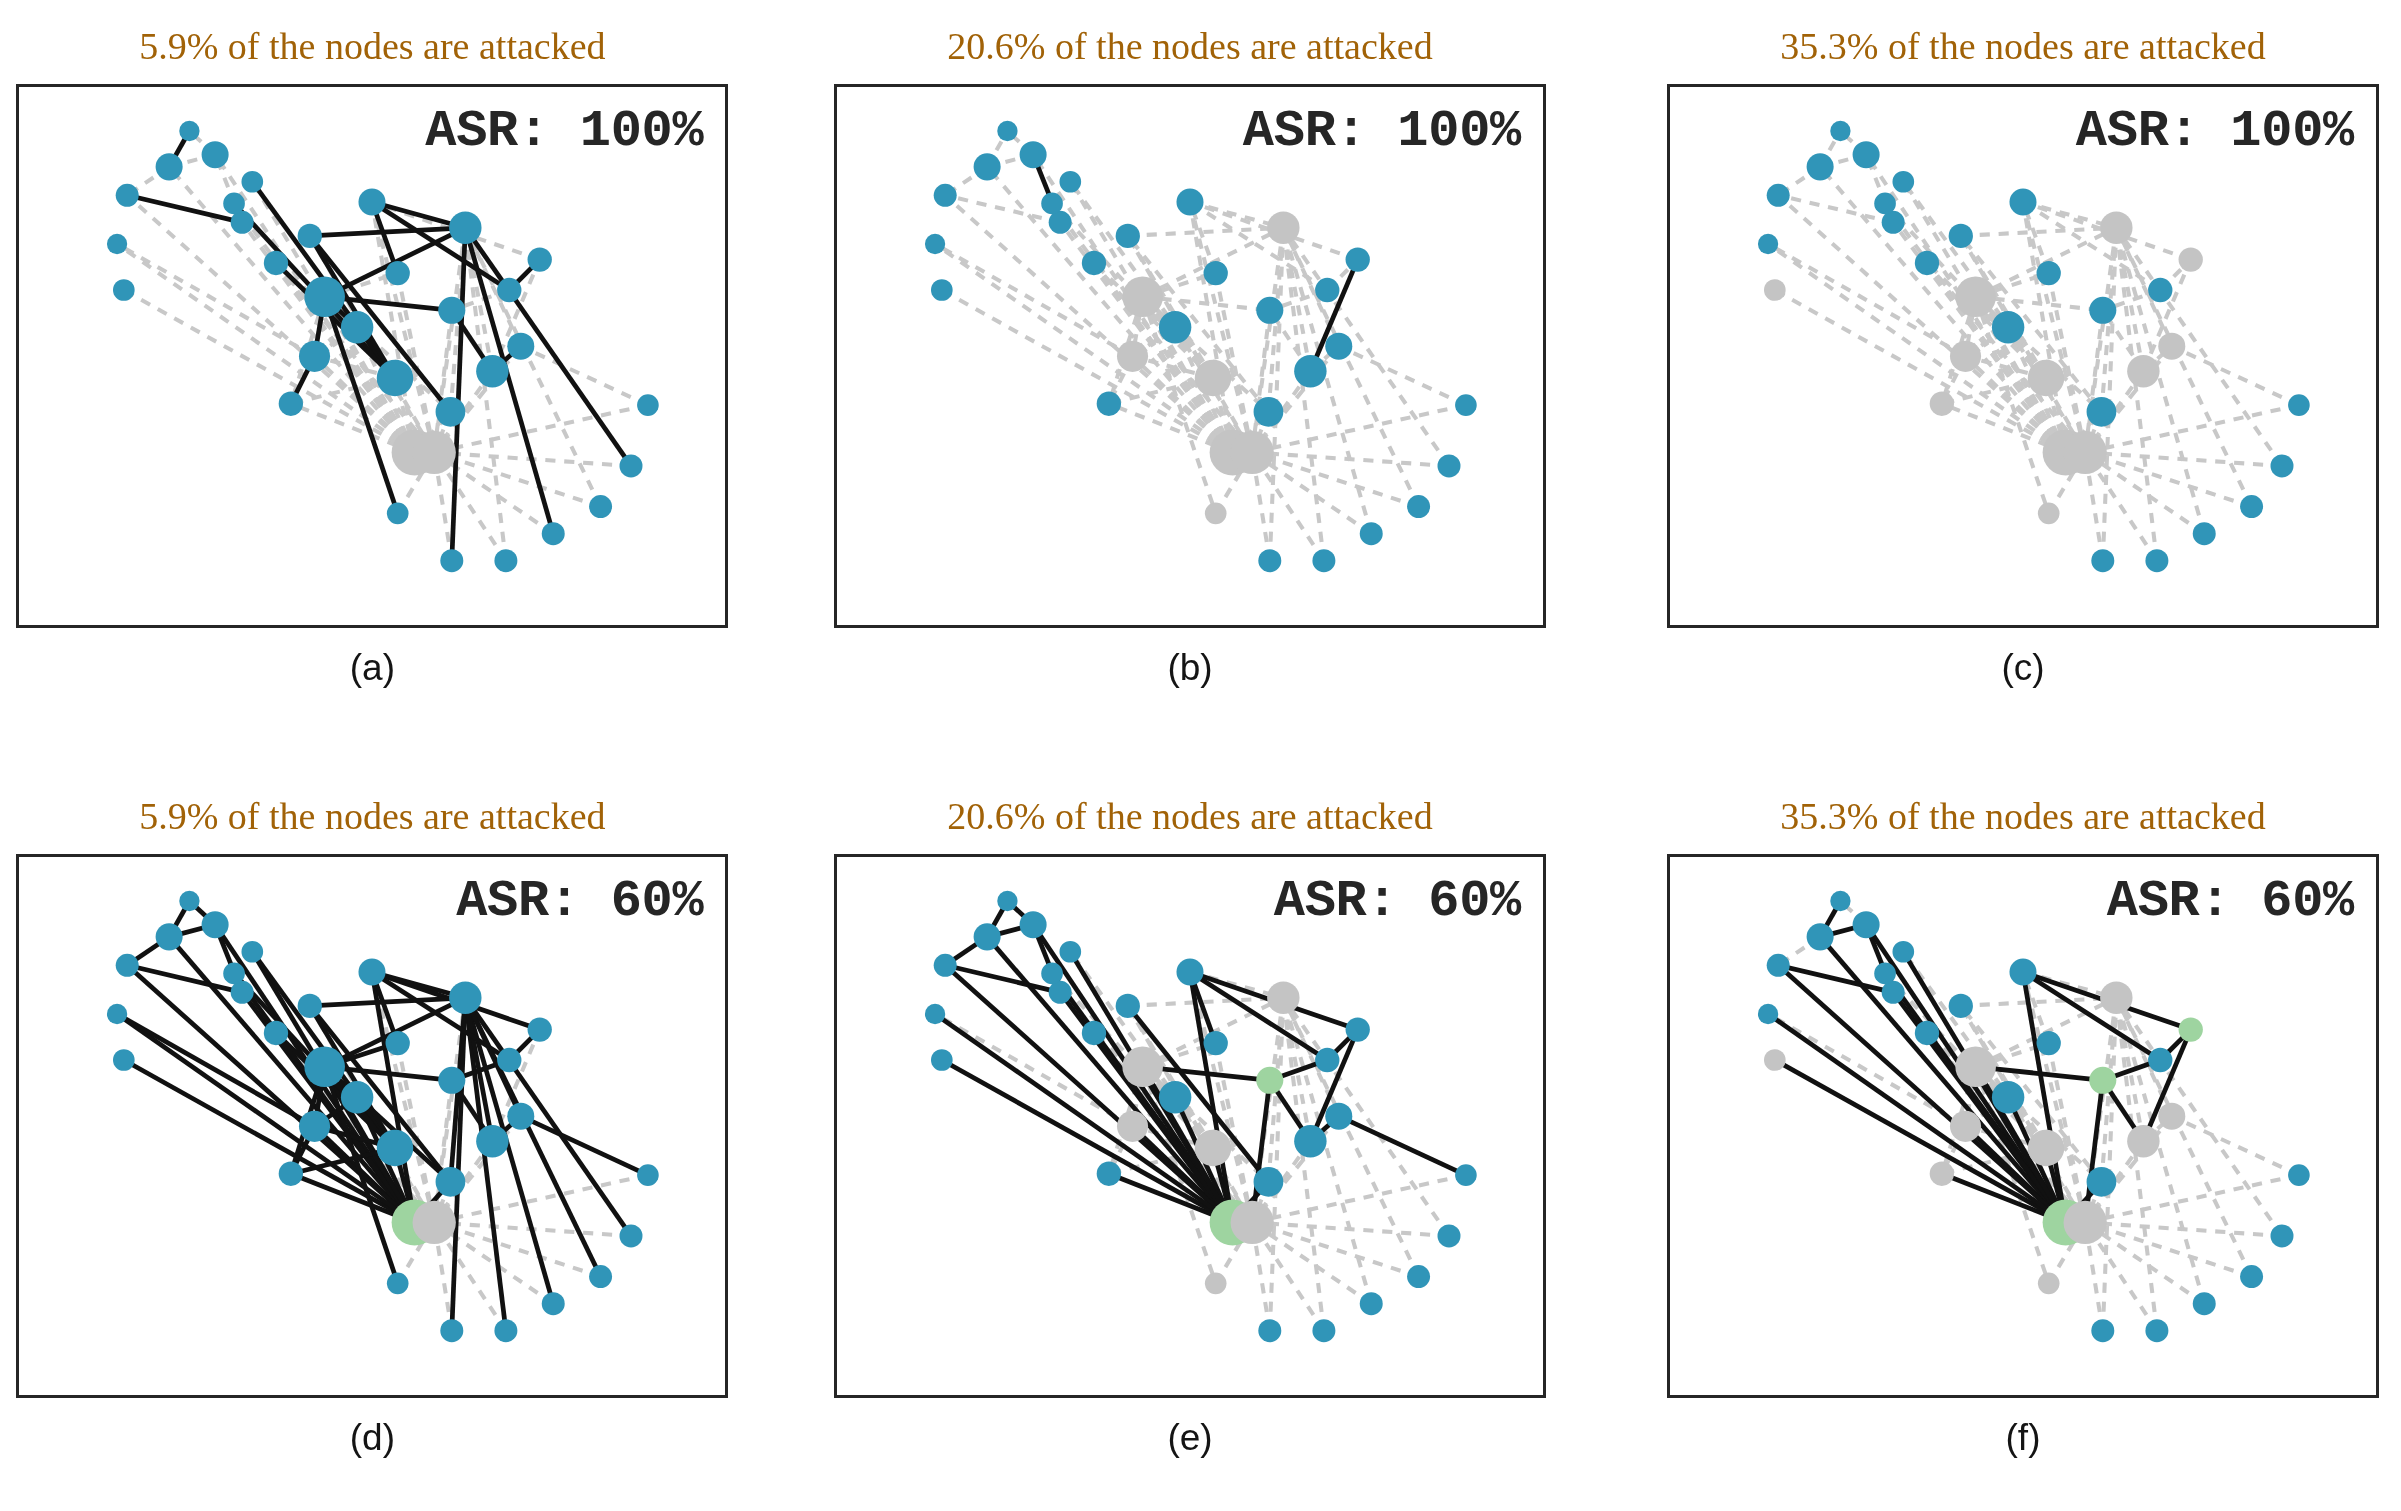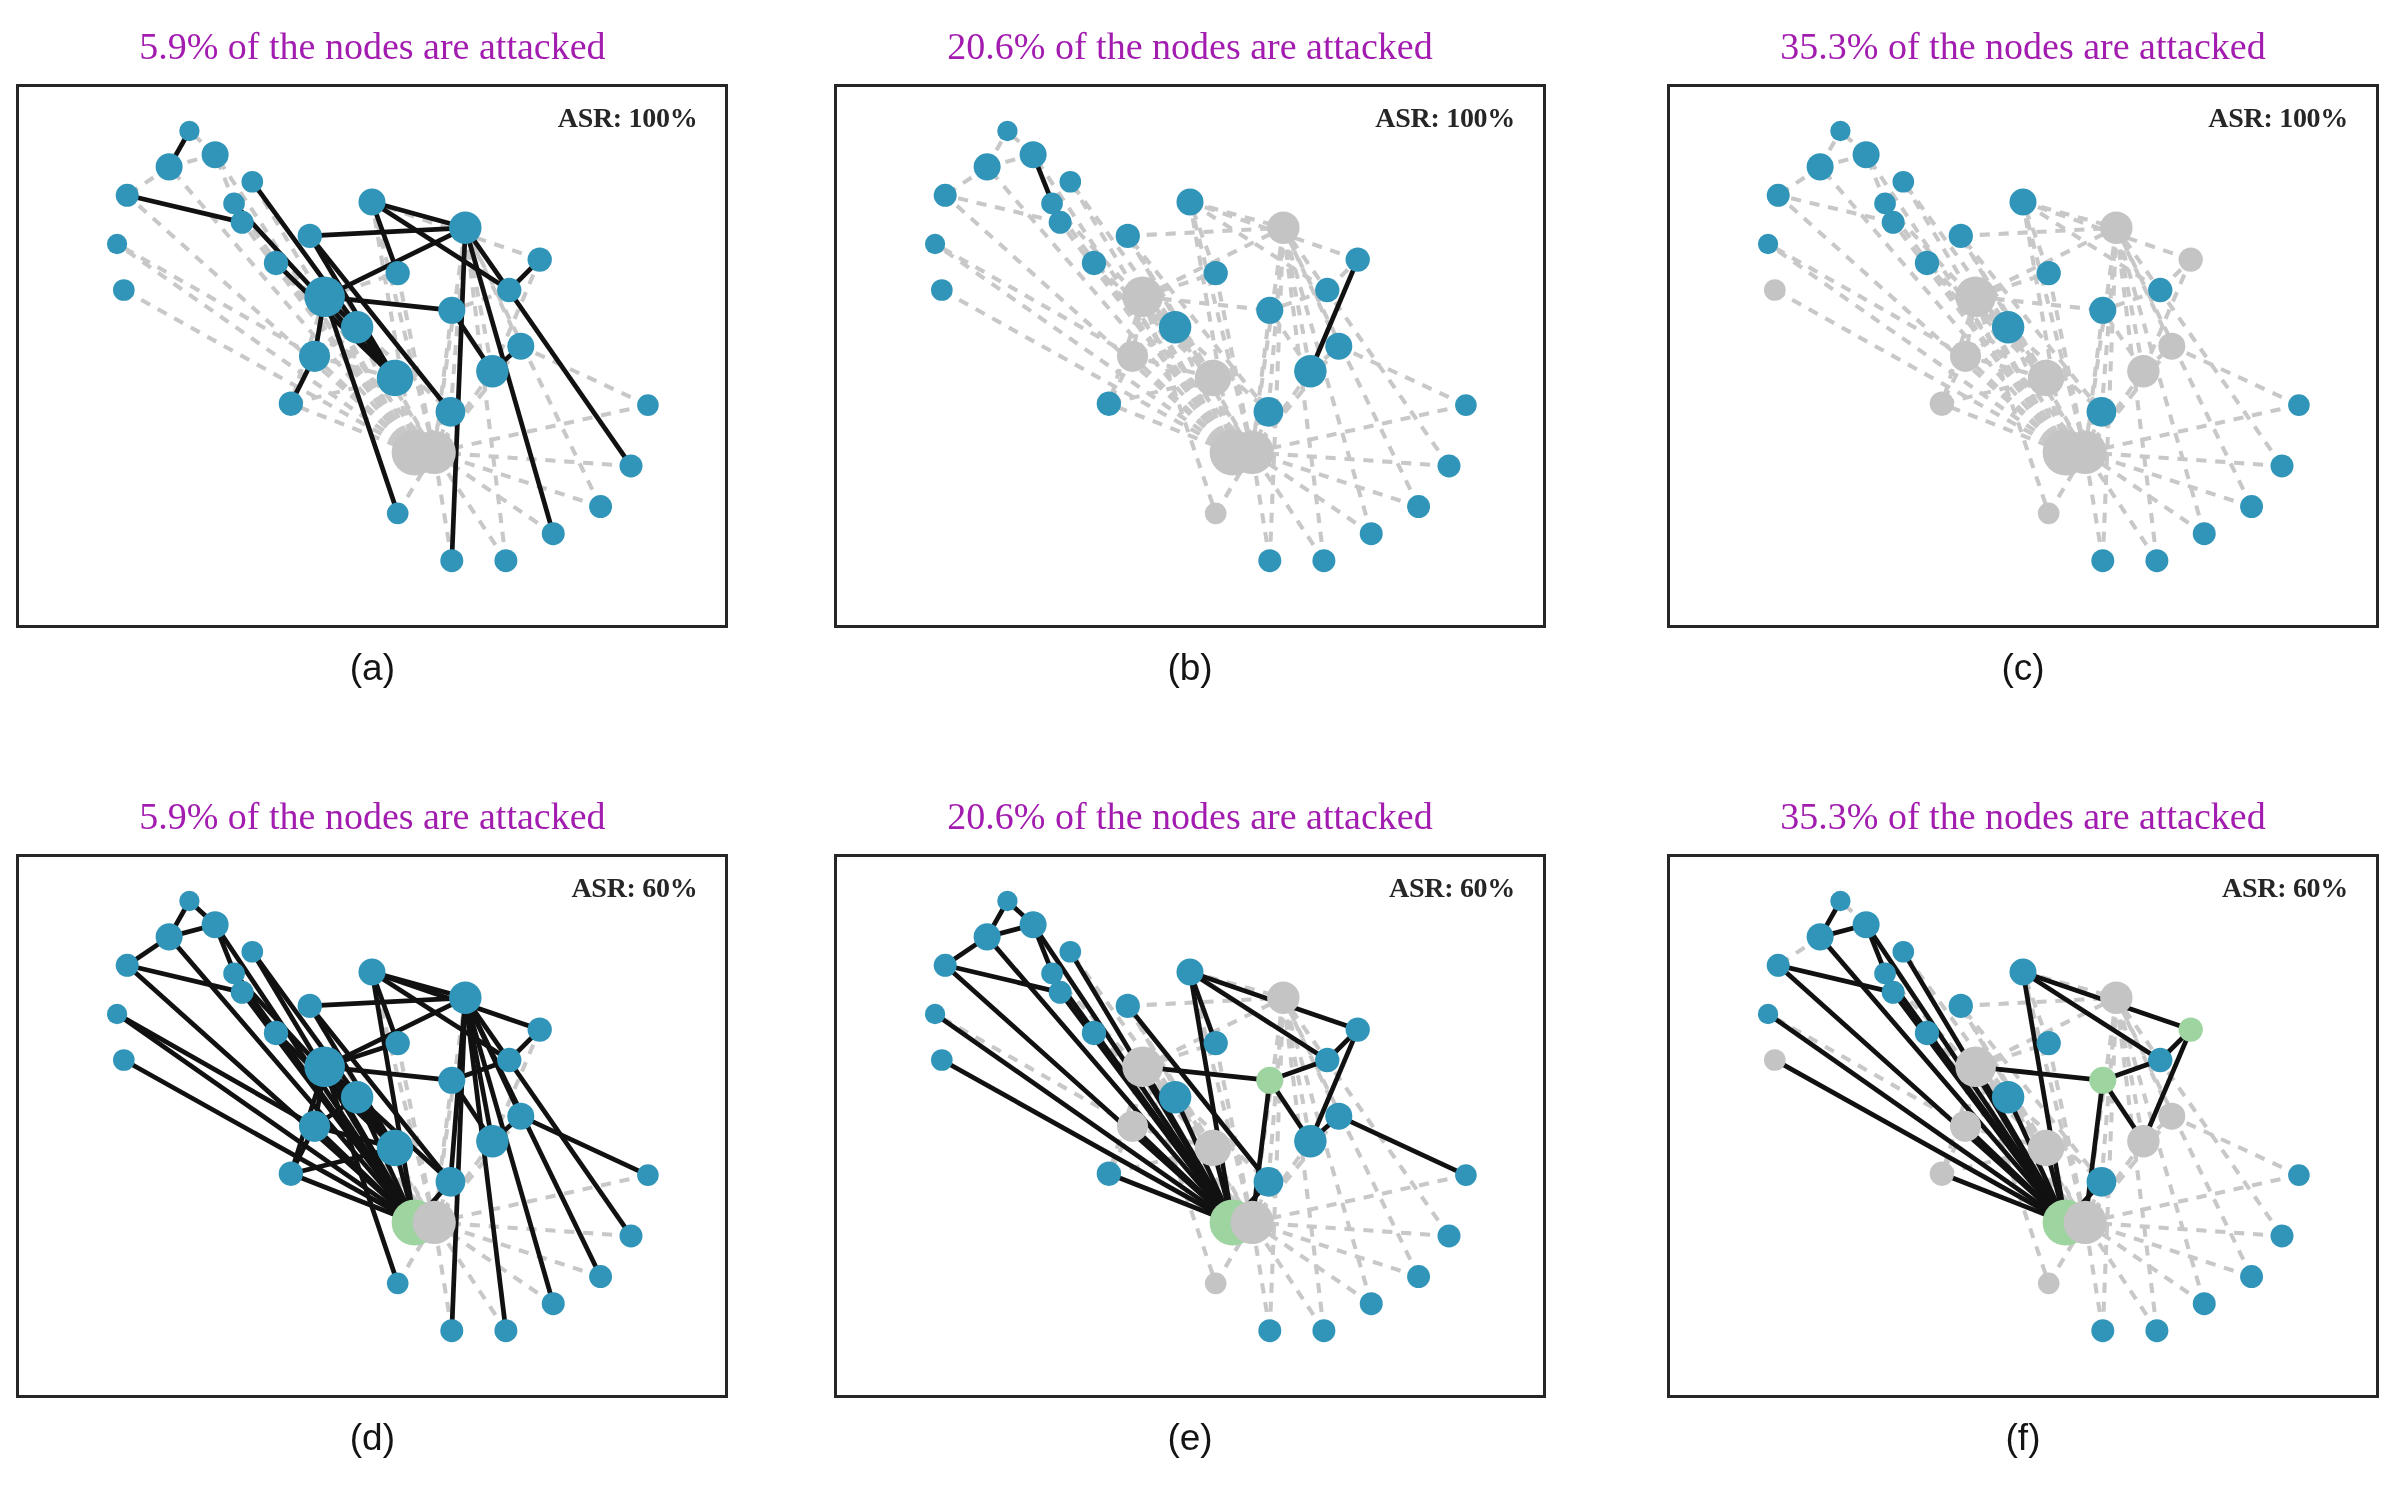--- a/index.html
+++ b/index.html
@@ -14,38 +14,38 @@
     background:#ffffff;
     overflow:hidden;
   }
   .panel-group{ position:absolute; }
   .panel-title{
     position:absolute;
     left:0; right:0;
     text-align:center;
     font-family:"Liberation Serif","DejaVu Serif",serif;
     font-size:38px;
-    color:#a21caf;
+    color:#a16207;
     white-space:nowrap;
     line-height:1;
   }
   .panel-box{
     position:absolute;
     box-sizing:border-box;
     border:3.4px solid #262626;
     background:#ffffff;
     overflow:hidden;
   }
   .panel-svg{ display:block; width:100%; height:100%; }
   .asr-label{
     position:absolute;
-    top:15px; right:28px;
-    font-family:Liberation Serif, serif;
+    top:15px; right:22px;
+    font-family:Liberation Mono, monospace;
     font-weight:bold;
-    font-size:28px;
+    font-size:52px;
     color:#262626;
     letter-spacing:-0.3px;
     white-space:nowrap;
   }
   .panel-caption{
     position:absolute;
     left:0; right:0;
     text-align:center;
     font-family:"Liberation Sans","DejaVu Sans",sans-serif;
     font-size:37px;

